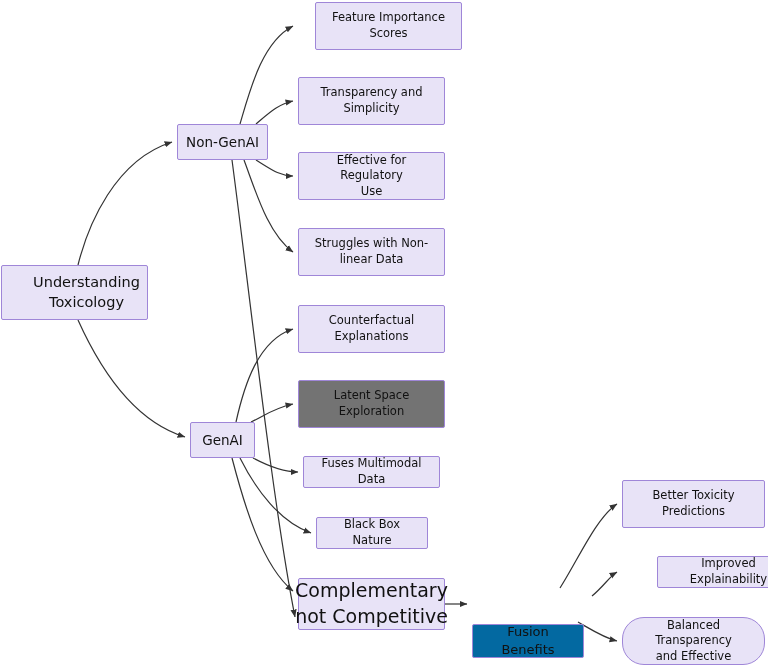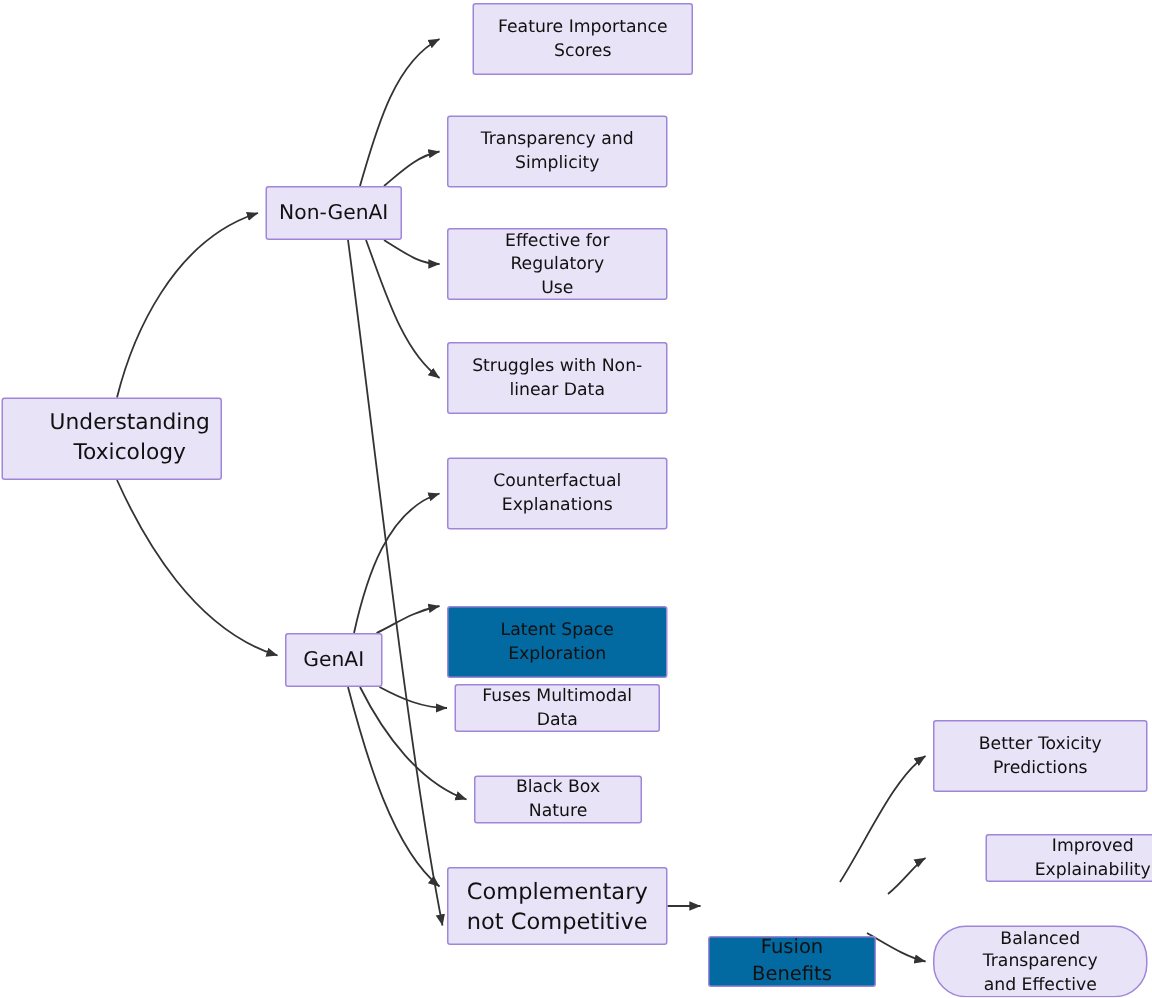--- a/index.html
+++ b/index.html
@@ -8,21 +8,21 @@
   svg#edges{position:absolute;left:0;top:0;width:768px;height:665px;}
   .edge{fill:none;stroke:#333333;stroke-width:1.2px;}
   .node{position:absolute;box-sizing:border-box;
     background:#e8e3f7;border:1px solid #9f86d8;border-radius:2px;
     display:flex;align-items:center;justify-content:center;text-align:center;
     color:#111111;line-height:1.35;}
   .node .lbl{display:block;padding:0 6px;}
   .n-root{font-size:14.5px;padding-left:24px;}
   .n-branch{font-size:13.5px;}
   .n-leaf{font-size:11.5px;}
-  .n-mid{font-size:15px;}
+  .n-mid{font-size:19px;}
   .n-hub{font-size:13px;}
 </style>
 </head>
 <body>
 
 <div id="canvas">
   <svg id="edges" viewBox="0 0 768 665">
     <defs>
       <marker id="arrow" markerWidth="8" markerHeight="8" refX="6.2" refY="3" orient="auto" markerUnits="strokeWidth">
         <path d="M0,0.4 L6.4,3 L0,5.6 z" fill="#333333"></path>
@@ -65,21 +65,21 @@
       </div>
       <div class="node n-leaf" style="left: 298px; top: 152px; width: 147px; height: 48px; background: rgb(232, 227, 247); border-color: rgb(159, 134, 216); color: rgb(17, 17, 17);">
         <span class="lbl"><span>Effective for Regulatory</span><br><span>Use</span></span>
       </div>
       <div class="node n-leaf" style="left: 298px; top: 228px; width: 147px; height: 48px; background: rgb(232, 227, 247); border-color: rgb(159, 134, 216); color: rgb(17, 17, 17);">
         <span class="lbl"><span>Struggles with Non-</span><br><span>linear Data</span></span>
       </div>
       <div class="node n-leaf" style="left: 298px; top: 305px; width: 147px; height: 48px; background: rgb(232, 227, 247); border-color: rgb(159, 134, 216); color: rgb(17, 17, 17);">
         <span class="lbl"><span>Counterfactual</span><br><span>Explanations</span></span>
       </div>
-      <div class="node n-leaf" style="left: 298px; top: 380px; width: 147px; height: 48px; background: #0369a1; border-color: rgb(159, 134, 216); color: rgb(17, 17, 17); margin-top: 24px;">
+      <div class="node n-leaf" style="left: 298px; top: 380px; width: 147px; height: 48px; background: #737373; border-color: rgb(159, 134, 216); color: rgb(17, 17, 17);">
         <span class="lbl"><span>Latent Space</span><br><span>Exploration</span></span>
       </div>
       <div class="node n-leaf" style="left: 303px; top: 456px; width: 137px; height: 32px; background: rgb(232, 227, 247); border-color: rgb(159, 134, 216); color: rgb(17, 17, 17);">
         <span class="lbl">Fuses Multimodal Data</span>
       </div>
       <div class="node n-leaf" style="left: 316px; top: 517px; width: 112px; height: 32px; background: rgb(232, 227, 247); border-color: rgb(159, 134, 216); color: rgb(17, 17, 17);">
         <span class="lbl">Black Box Nature</span>
       </div>
       <div class="node n-mid" style="left: 298px; top: 578px; width: 147px; height: 52px; background: rgb(232, 227, 247); border-color: rgb(159, 134, 216); color: rgb(17, 17, 17);">
         <span class="lbl"><span>Complementary</span><br><span>not Competitive</span></span>

